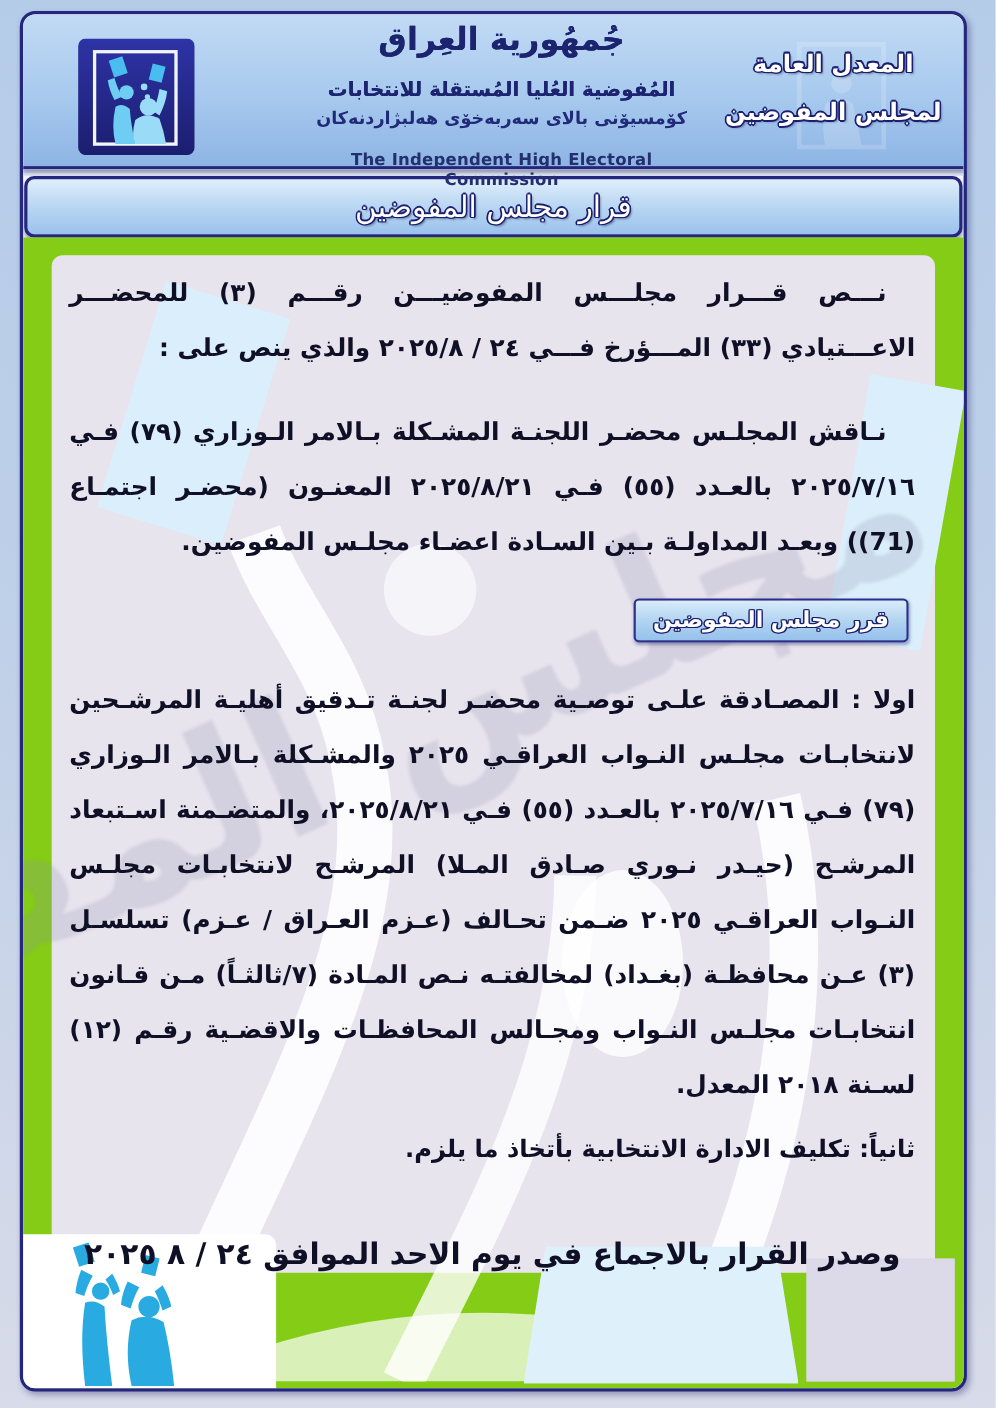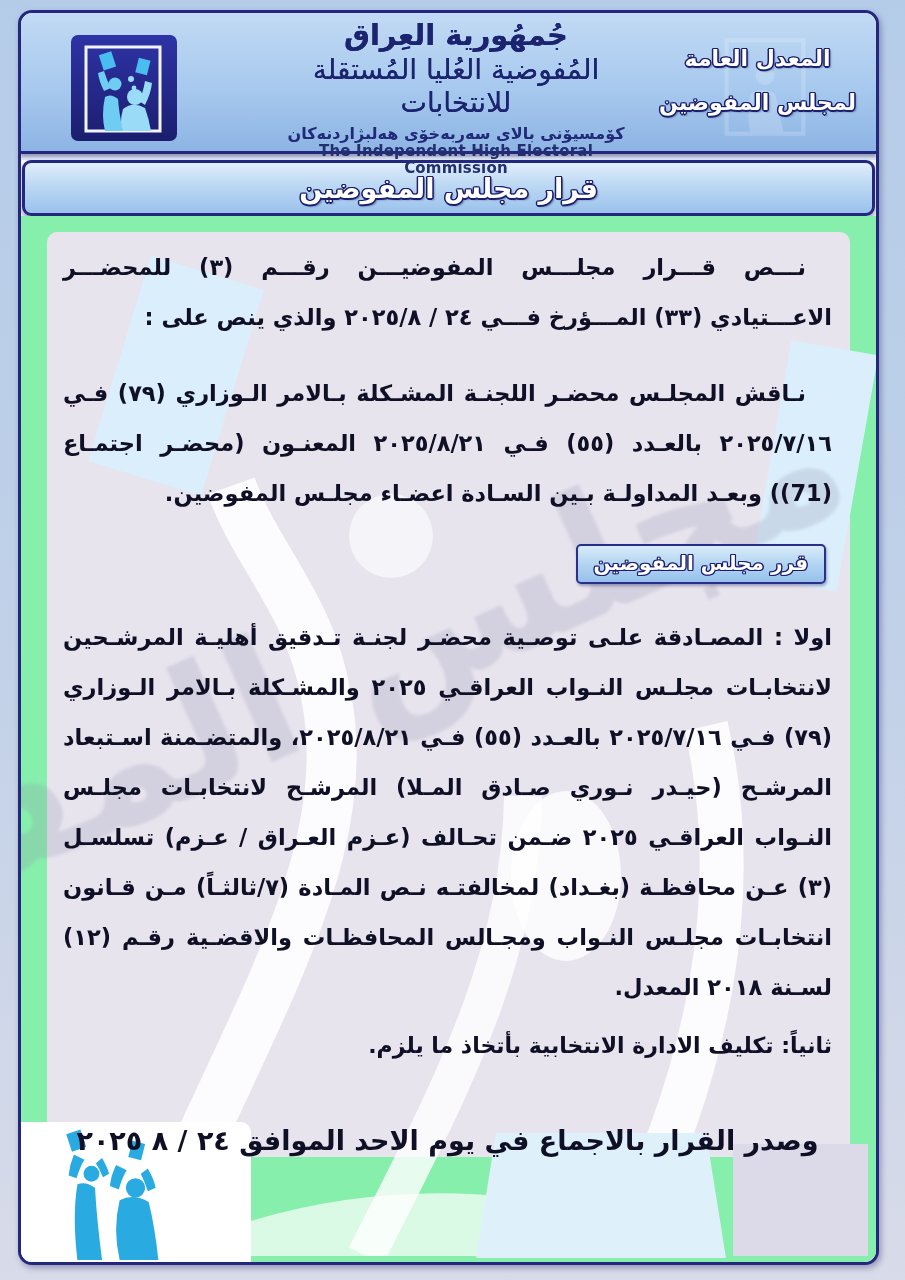--- a/index.html
+++ b/index.html
@@ -21,47 +21,47 @@
     border-bottom:3px solid #23277d;
     box-shadow:0 3px 3px rgba(20,20,80,.35);
     border-radius:11px 11px 0 0;
   }
   .hlogo{position:absolute;left:50px;top:22px;width:106px;height:106px;}
   .hcenter{
     position:absolute;left:250px;width:370px;top:6px;text-align:center;
     color:#1c2470;line-height:1.15;
   }
   .cal1{font-size:29px;font-weight:bold;text-shadow:0 0 .6px #1c2470;}
-  .cal2{font-size:28px;font-weight:normal;text-shadow:0 0 .6px #1c2470;margin-top:2px;}
+  .cal2{font-size:18px;font-weight:bold;text-shadow:0 0 .6px #1c2470;margin-top:20px;}
   .kurd{font-size:16px;font-weight:bold;margin-top:6px;color:#202a78;}
-  .eng{font-size:15px;font-weight:bold;margin-top:0;color:#232f6e;letter-spacing:.2px;}
+  .eng{font-size:15px;font-weight:bold;margin-top:20px;color:#232f6e;letter-spacing:.2px;}
   .secr{
     position:absolute;right:16px;top:24px;width:205px;text-align:center;
     direction:rtl;color:#fff;font-weight:bold;font-size:22px;line-height:44px;
     text-shadow:-1.5px 0 #1b1f6e,1.5px 0 #1b1f6e,0 -1.5px #1b1f6e,0 1.5px #1b1f6e,
                 -1px -1px #1b1f6e,1px 1px #1b1f6e,-1px 1px #1b1f6e,1px -1px #1b1f6e,
                 2px 2px 2px rgba(10,10,60,.4);
   }
   .secr-wm{position:absolute;right:55px;top:18px;width:110px;height:112px;opacity:.18;}
   .hgap{flex:0 0 6px;background:#dfe7f4;}
   
   .titlebar{
     flex:0 0 50px;margin:0 1px;border:3px solid #23277d;border-radius:9px;
     background:linear-gradient(180deg,#e0eefb 0%,#bcd8f3 45%,#9bc2ec 100%);
     display:flex;align-items:center;justify-content:center;
     box-shadow:0 3px 4px rgba(20,20,80,.4);
   }
   .titletext{
-    direction:rtl;color:#fff;font-weight:bold;font-size:27px;
+    direction:rtl;color:#fff;font-weight:normal;font-size:27px;
     text-shadow:-1.5px 0 #1b1f6e,1.5px 0 #1b1f6e,0 -1.5px #1b1f6e,0 1.5px #1b1f6e,
                 -1px -1px #1b1f6e,1px 1px #1b1f6e,-1px 1px #1b1f6e,1px -1px #1b1f6e,
                 2px 2px 2px rgba(10,10,60,.45);
   }
   
-  .content{flex:1;position:relative;background:#86efac;border-radius:0 0 11px 11px;}
+  .content{flex:1;position:relative;background:#84cc16;border-radius:0 0 11px 11px;}
   .panel{
     position:absolute;left:26px;right:26px;top:16px;height:925px;
     background:#e7e4ee;border-radius:10px;
   }
   .wm{position:absolute;pointer-events:none;}
   .cyan1{left:96px;top:52px;width:118px;height:215px;background:#daeffb;transform:rotate(17deg);}
   .cyan2{right:18px;top:130px;width:88px;height:240px;background:#daeffb;transform:rotate(10deg);}
   .cyan3{left:455px;bottom:4px;width:250px;height:125px;background:#def1fb;
          clip-path:polygon(8% 0,92% 0,100% 100%,0 100%);}
   .lav1{right:8px;bottom:6px;width:135px;height:112px;background:#dcd9e8;}

